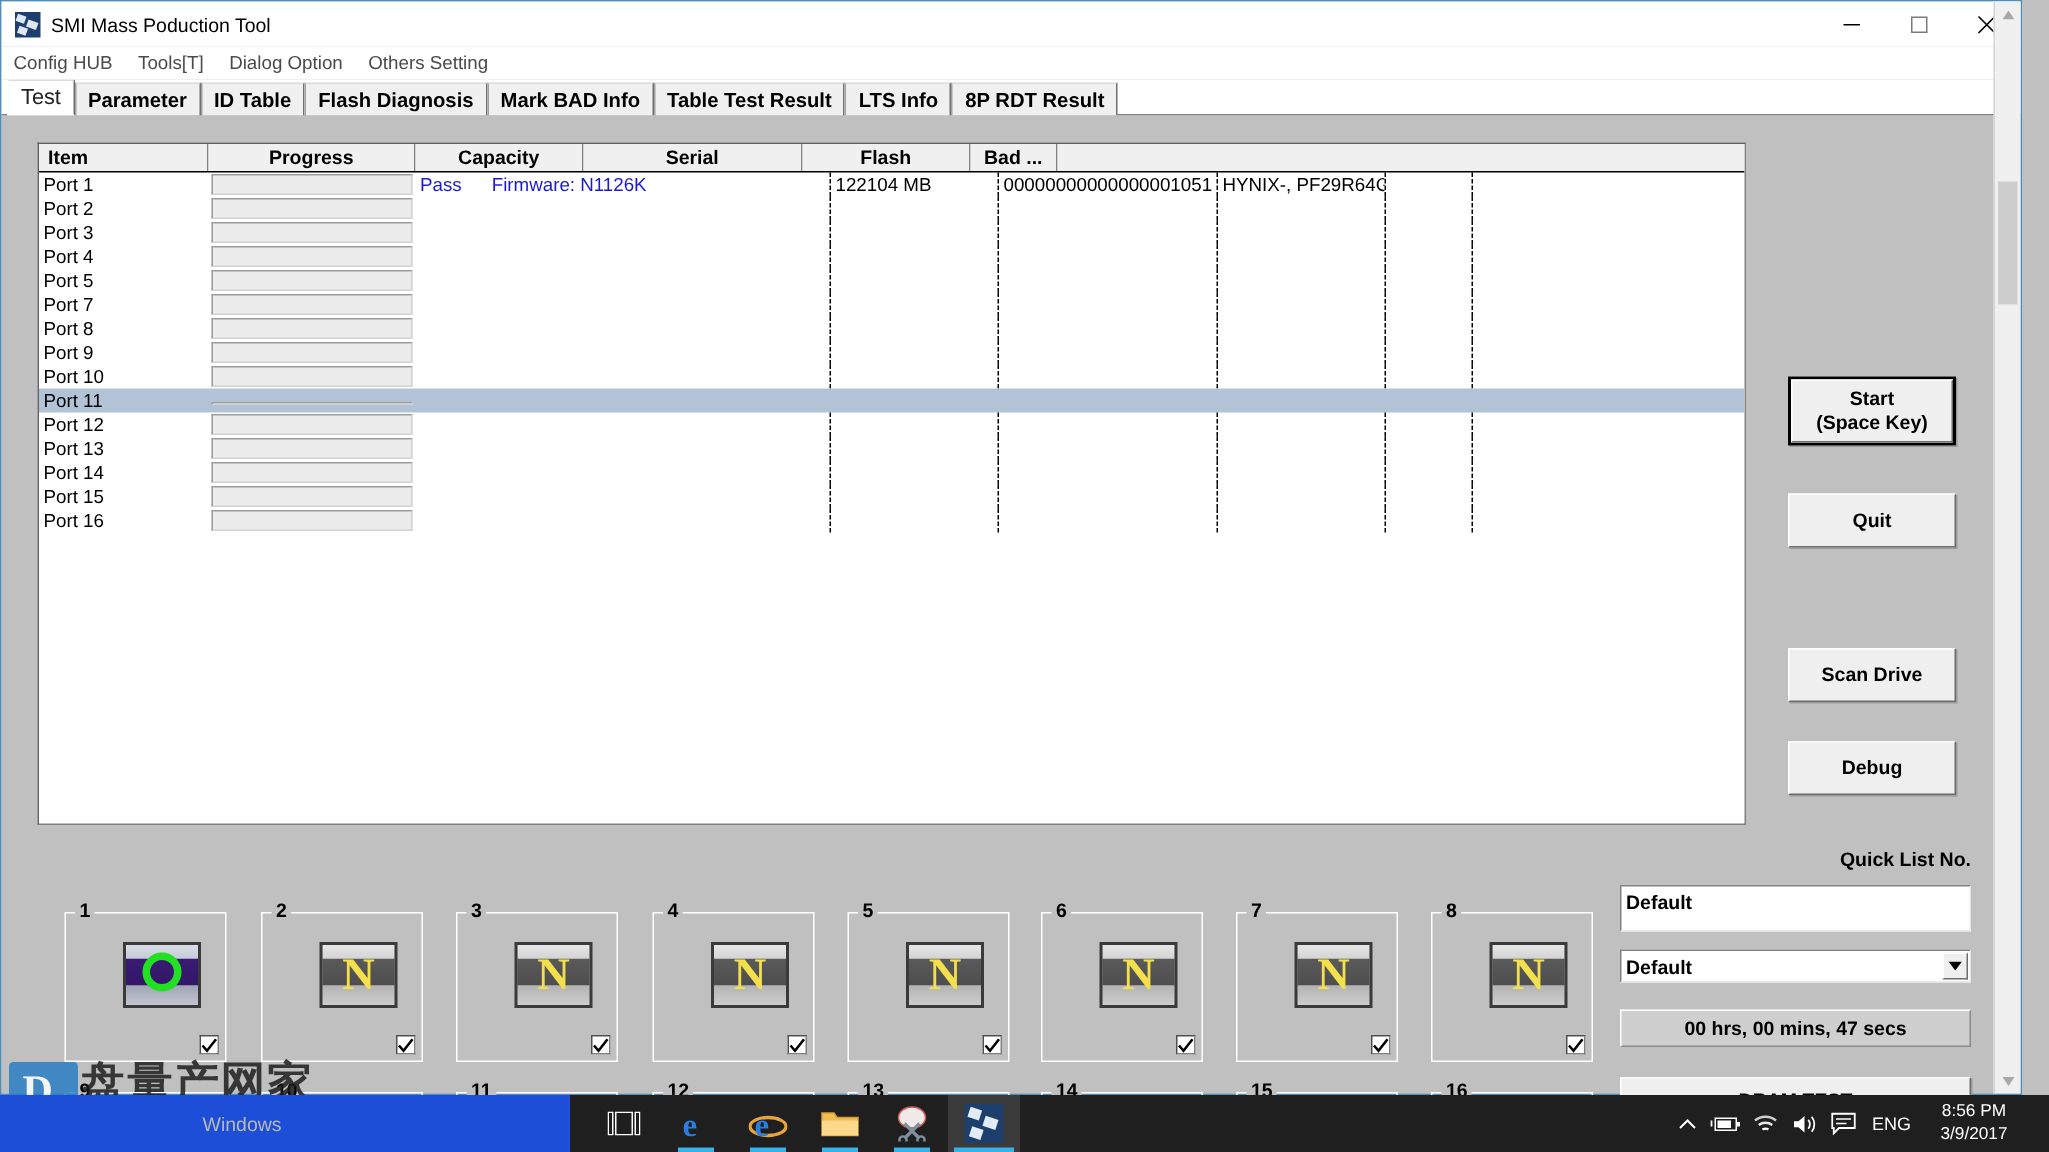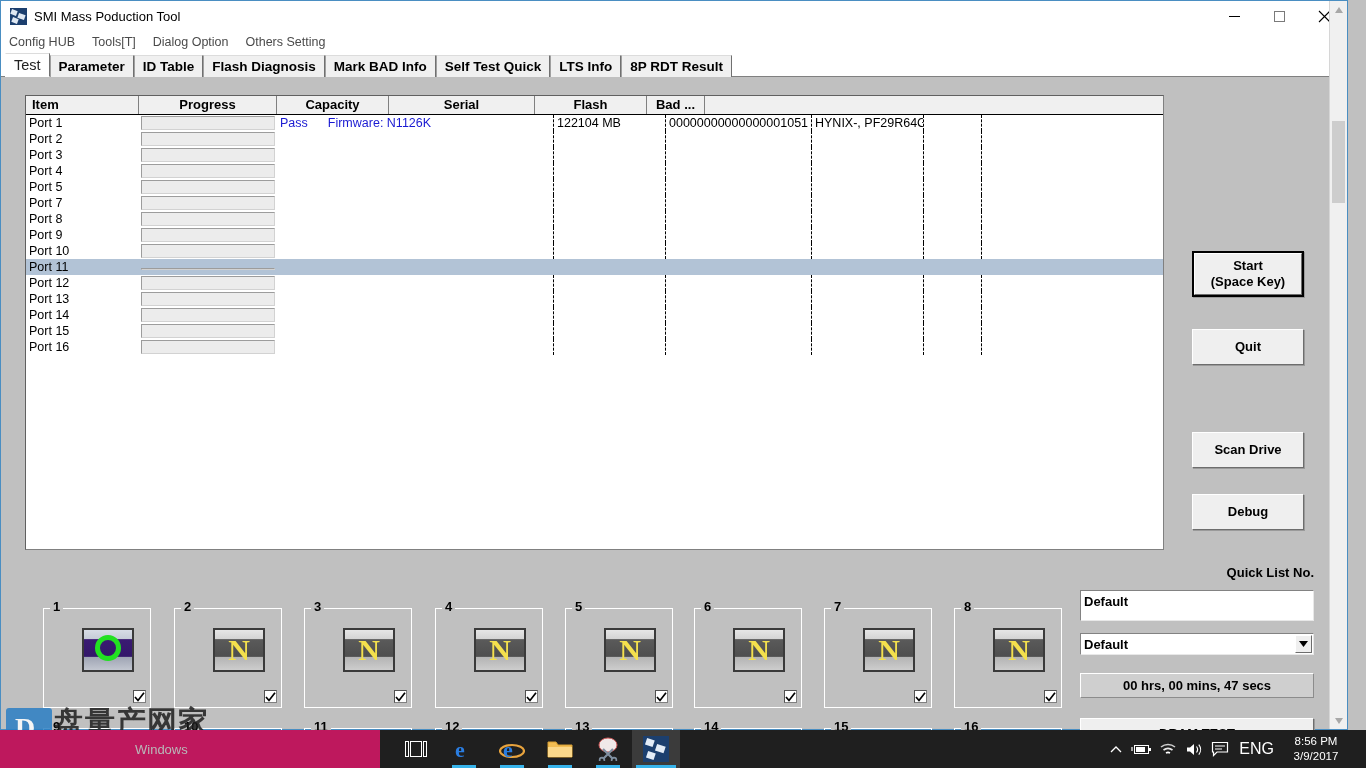--- a/index.html
+++ b/index.html
@@ -419,21 +419,21 @@
 
   
   #taskbar {
     position: absolute;
     left: 0; bottom: 0; width: 1366px; height: 38px;
     background: #1f1f1f;
   }
   #tb-search {
     position: absolute;
     left: 0; top: 0; width: 380px; height: 38px;
-    background: #be185d;
+    background: #1d4ed8;
     display: flex; align-items: center;
   }
   #tb-search .ph {
     margin-left: 135px;
     font-size: 13px; color: #b9b9b9;
   }
   #tb-items {
     position: absolute; left: 392px; top: 0; height: 38px;
     display: flex; align-items: center;
   }
@@ -457,21 +457,21 @@
   }
   #tb-tray {
     position: absolute; right: 0; top: 0; height: 38px;
     display: flex; align-items: center;
   }
   .tray-ico {
     width: 26px; height: 38px;
     display: flex; align-items: center; justify-content: center;
   }
   #tray-lang {
-    font-size: 16px; color: #ffffff;
+    font-size: 12px; color: #ffffff;
     padding: 0 10px 0 6px;
   }
   #tray-clock {
     width: 64px;
     text-align: center;
     font-size: 11.5px; color: #ffffff;
     line-height: 15px;
     padding-right: 4px;
   }
   #tray-notify {
@@ -517,21 +517,21 @@
       <div class="menu-item">Others Setting</div>
     </div>
 
     <div id="tabstrip">
       <div class="tabs">
         <div class="tab active">Test</div>
         <div class="tab">Parameter</div>
         <div class="tab">ID Table</div>
         <div class="tab">Flash Diagnosis</div>
         <div class="tab">Mark BAD Info</div>
-        <div class="tab">Self Test Quick</div>
+        <div class="tab">Table Test Result</div>
         <div class="tab">LTS Info</div>
         <div class="tab">8P RDT Result</div>
       </div>
     </div>
 
     <div id="body-area">
 
       <div id="grid">
         <div id="grid-head">
           <div class="hcell item" style="width:113px">Item</div>

